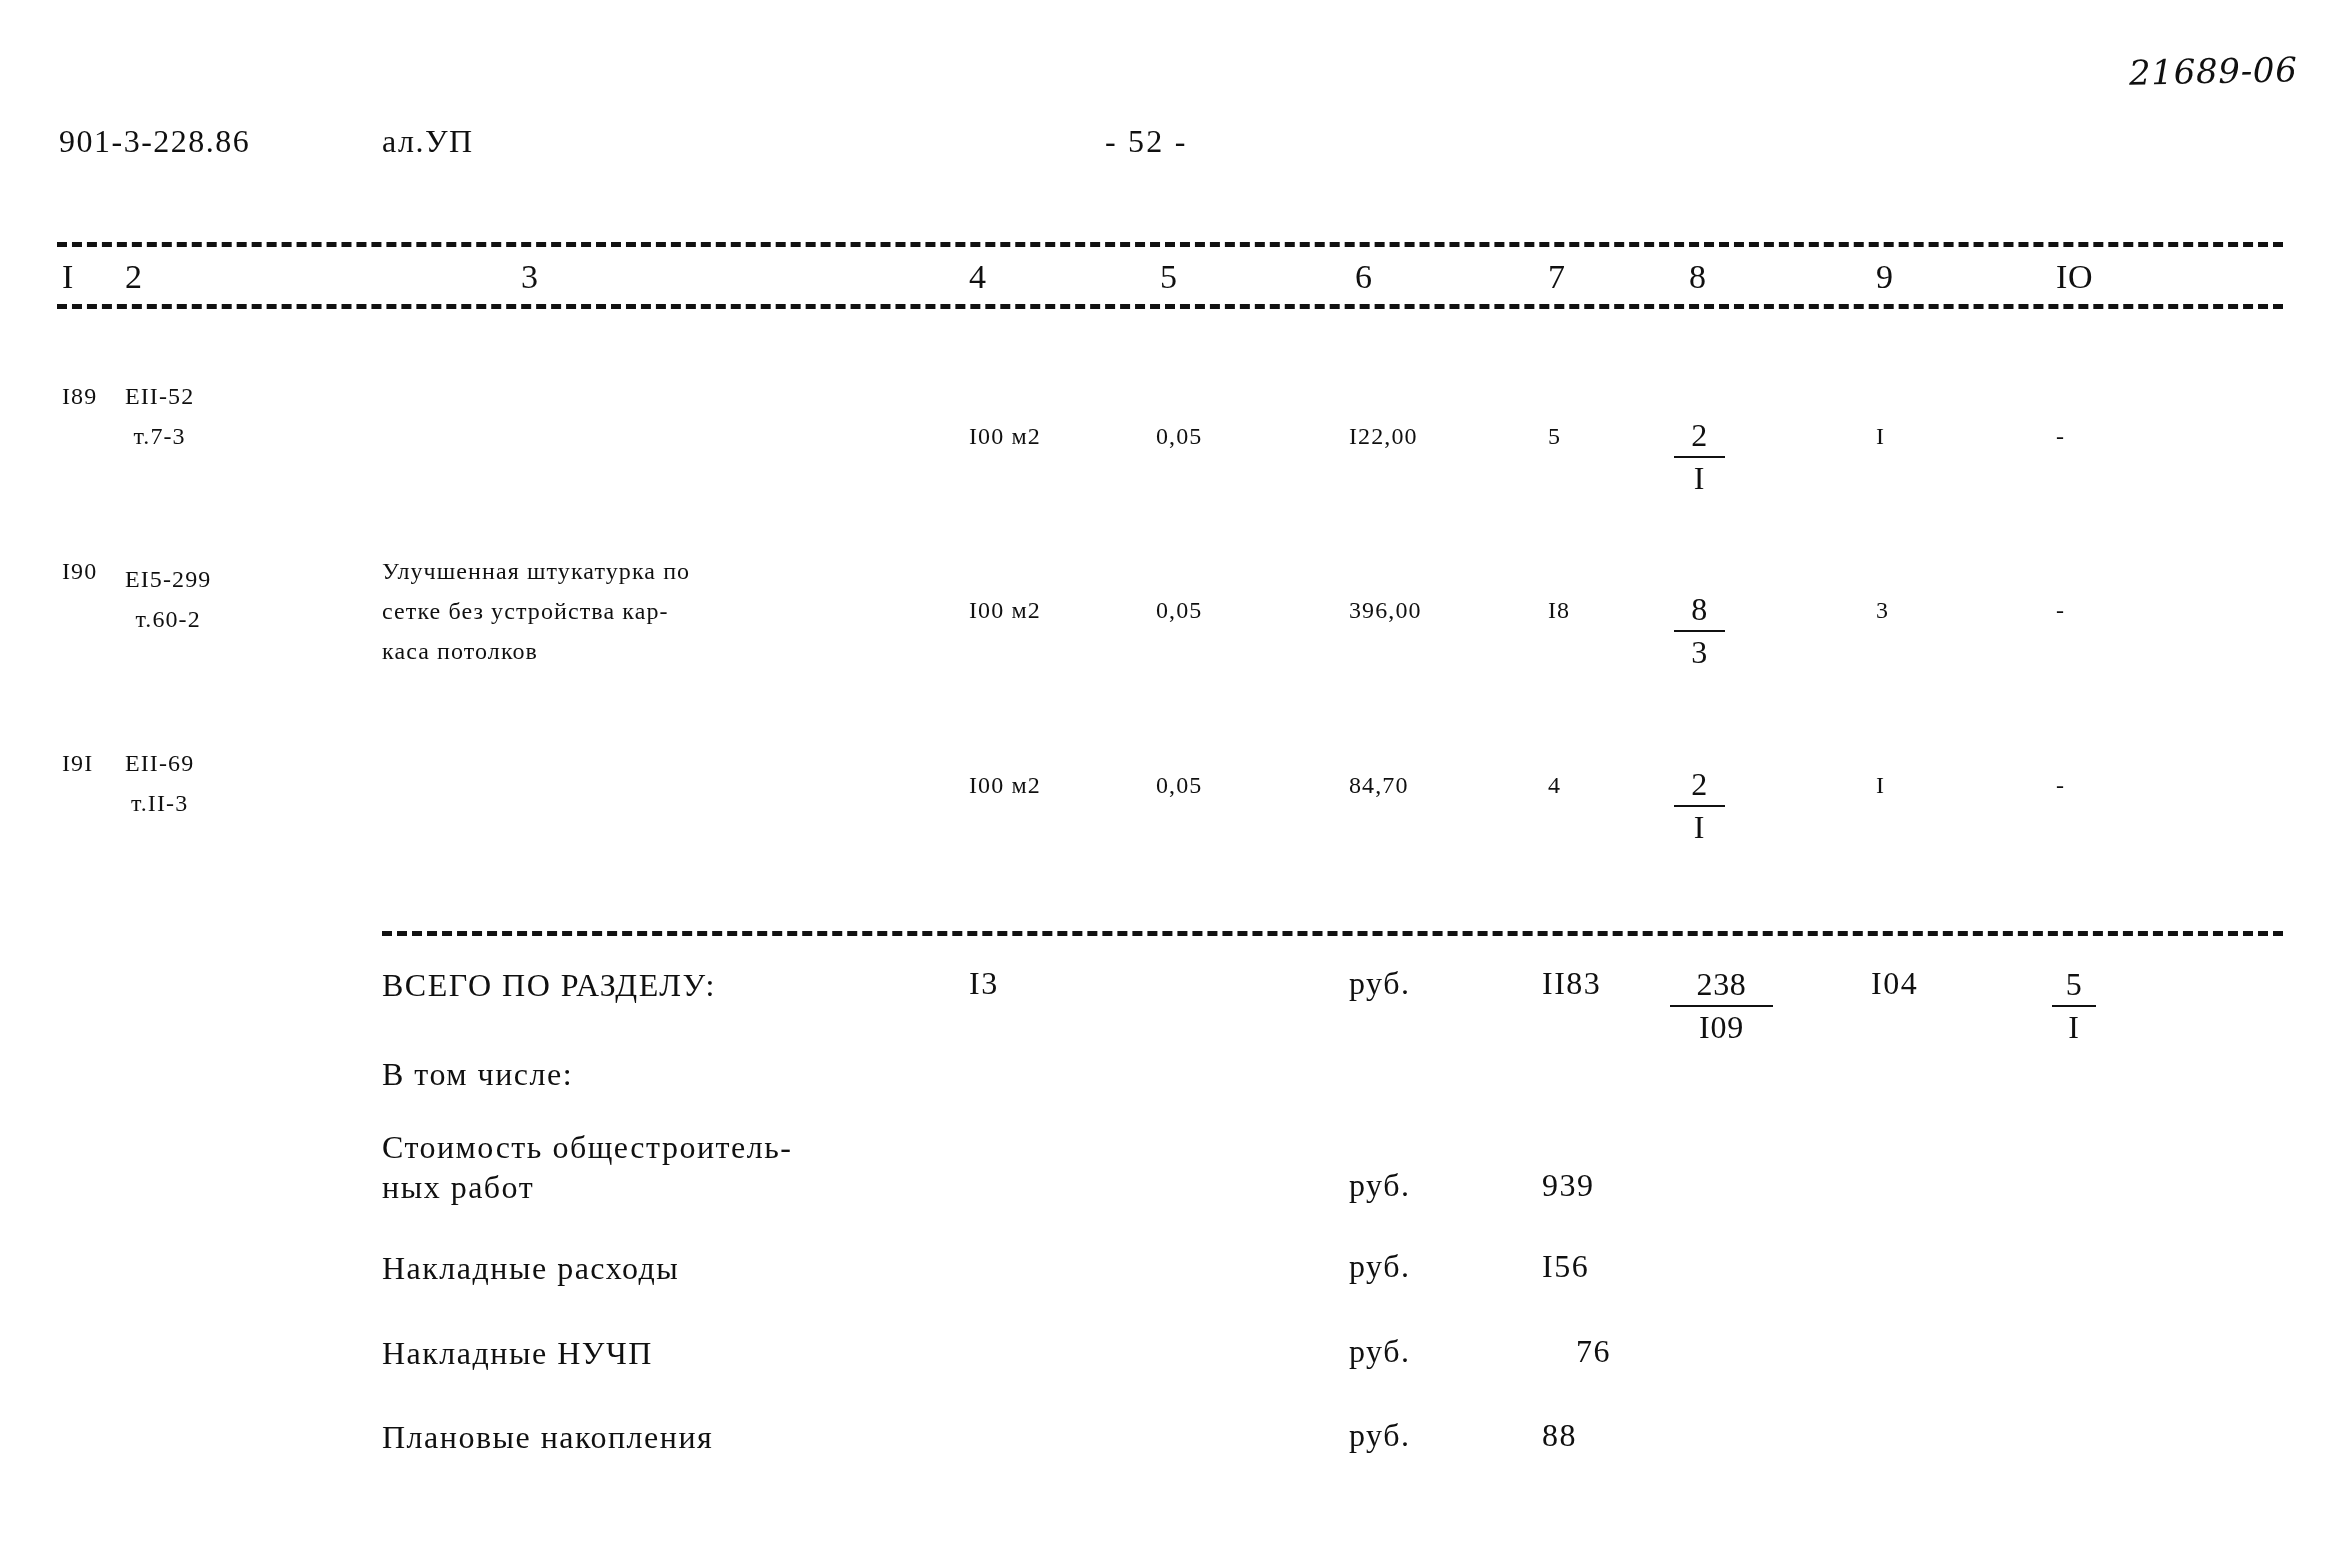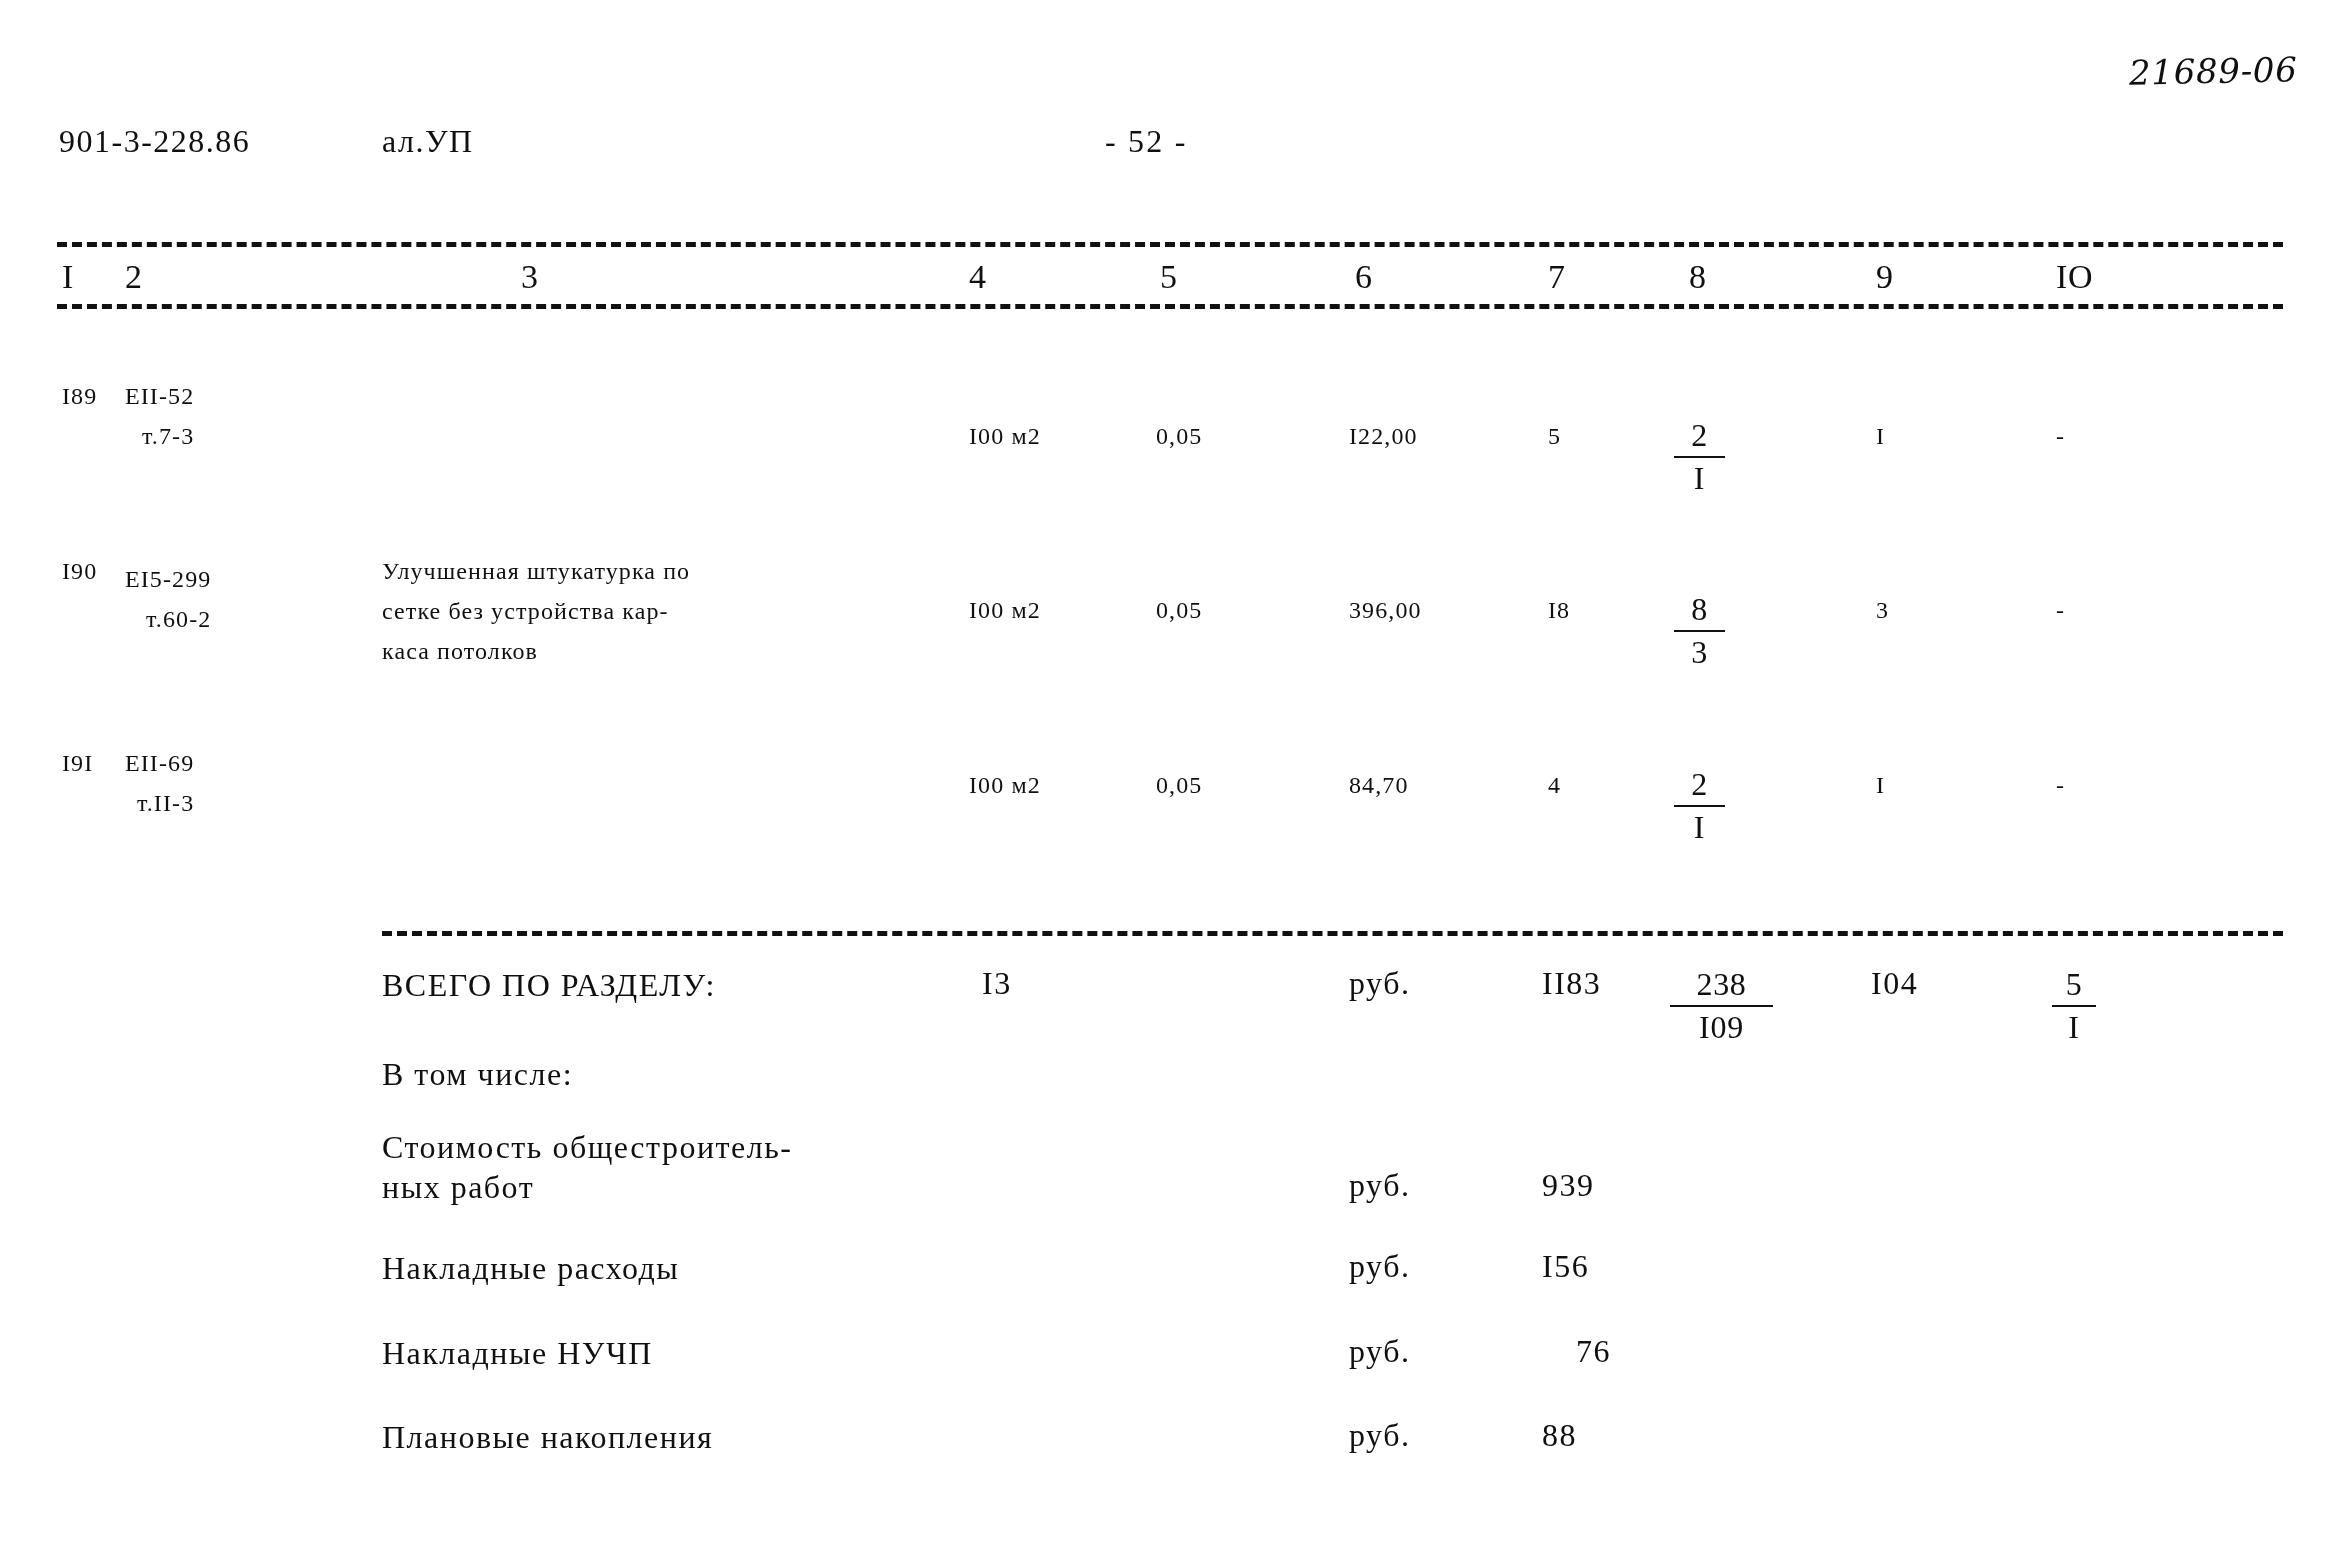--- a/index.html
+++ b/index.html
@@ -83,21 +83,21 @@
 
   
   .cell {
     position: absolute;
     font-size: 24px;
     line-height: 40px;
     white-space: pre-line;
     letter-spacing: 1.1px;
   }
   .c-num   { text-align: left; }
-  .c-code  { text-align: right; }
+  .c-code  { text-align: center; }
   .c-desc  { width: 587px; }
   .c-unit  { text-align: left; }
   .c-qty   { text-align: left; }
   .c-price { text-align: left; }
   .c-sum   { text-align: left; }
   .c-n9    { text-align: left; }
   .c-n10   { text-align: left; }
 
   
   .frac {
@@ -199,21 +199,21 @@
   <div class="frac" style="left:1674px; top:765px; width:51px;">
     <span class="top">2</span>
     <span class="bot">I</span>
   </div>
   <div class="cell c-n9" style="left:1876px;top:765px;">I</div>
   <div class="cell c-n10" style="left:2056px;top:765px;">-</div>
 
   <div class="dashed-rule rule-total"></div>
 
   <div class="total-label" style="left:382px; top:965px;">ВСЕГО ПО РАЗДЕЛУ:</div>
-  <div class="total-val" style="left:969px;top:965px;margin-left:13px;">I3</div>
+  <div class="total-val" style="left:969px;top:965px;">I3</div>
   <div class="total-val" style="left:1349px;top:965px;">руб.</div>
   <div class="total-val" style="left:1542px;top:965px;">II83</div>
   <div class="frac" style="left:1670px; top:965px; width:103px;">
     <span class="top">238</span>
     <span class="bot">I09</span>
   </div>
   <div class="total-val" style="left:1871px;top:965px;">I04</div>
   <div class="frac" style="left:2052px; top:965px; width:44px;">
     <span class="top">5</span>
     <span class="bot">I</span>

